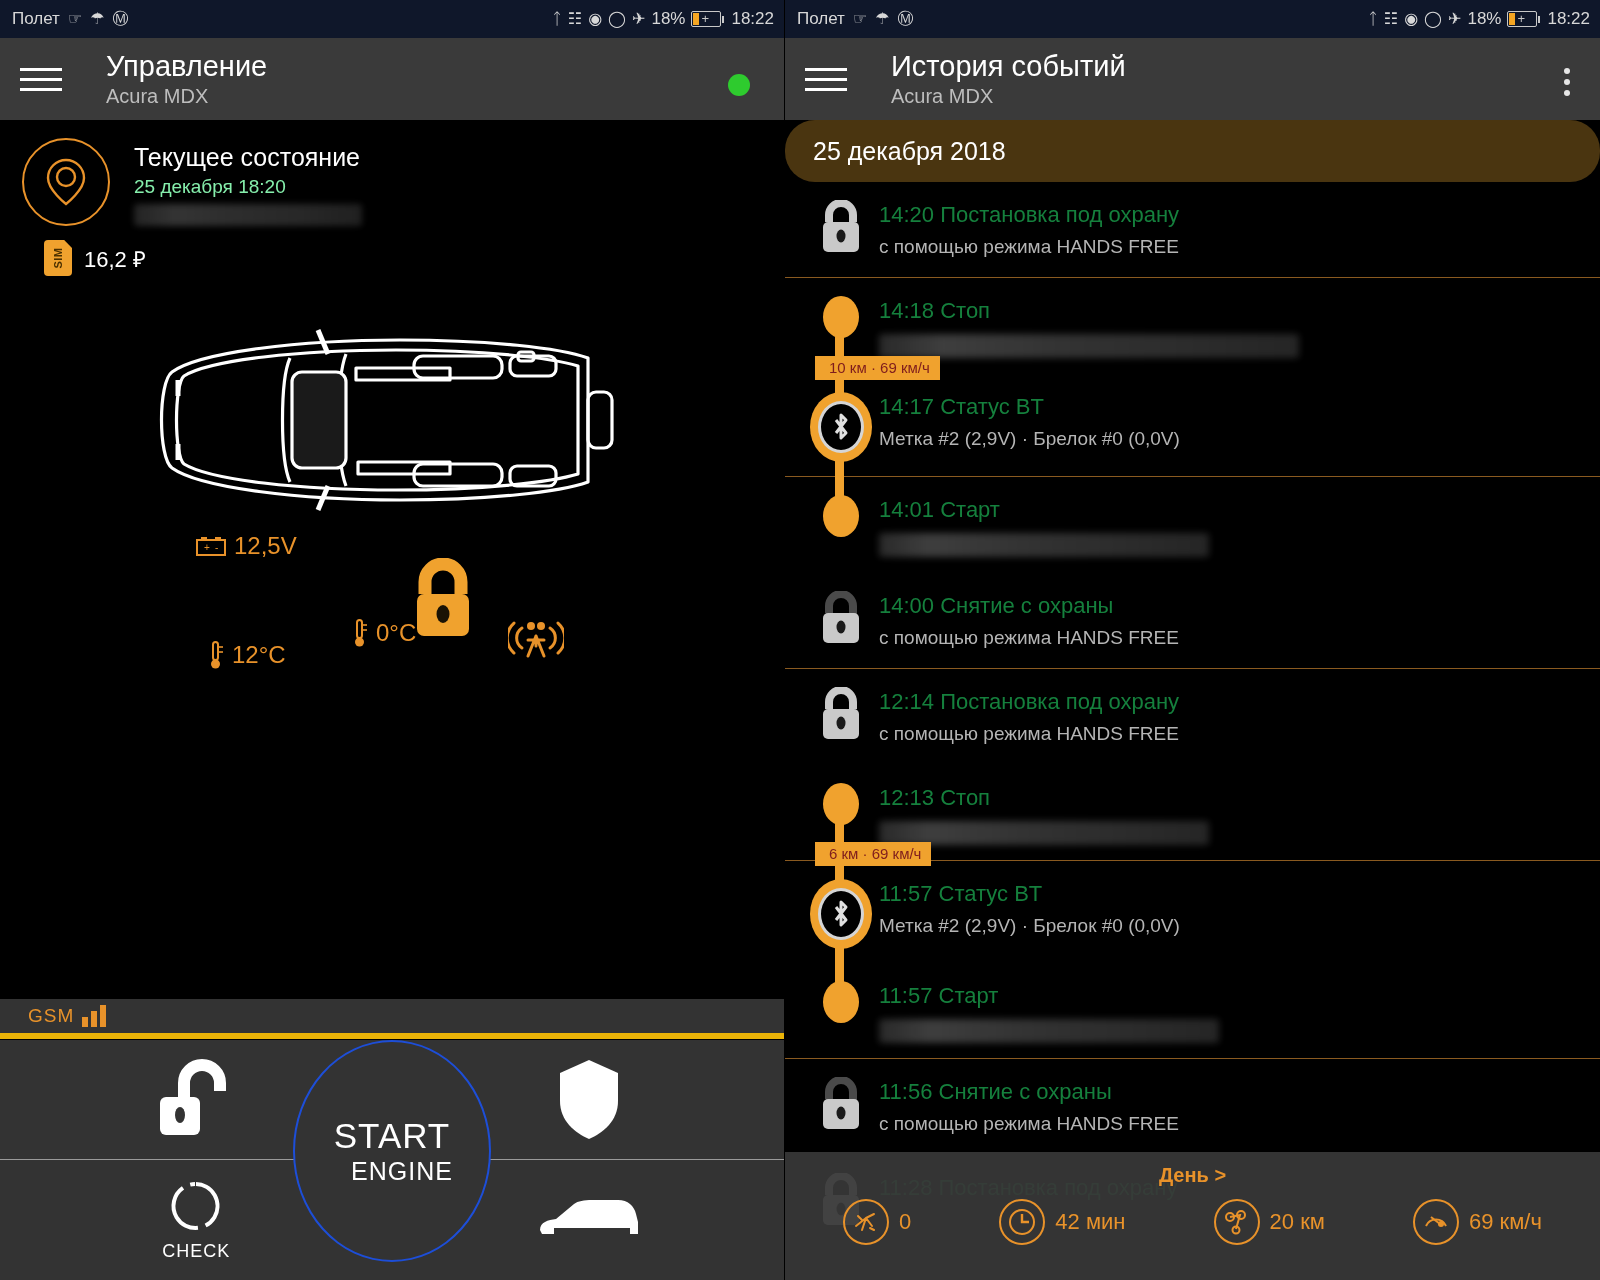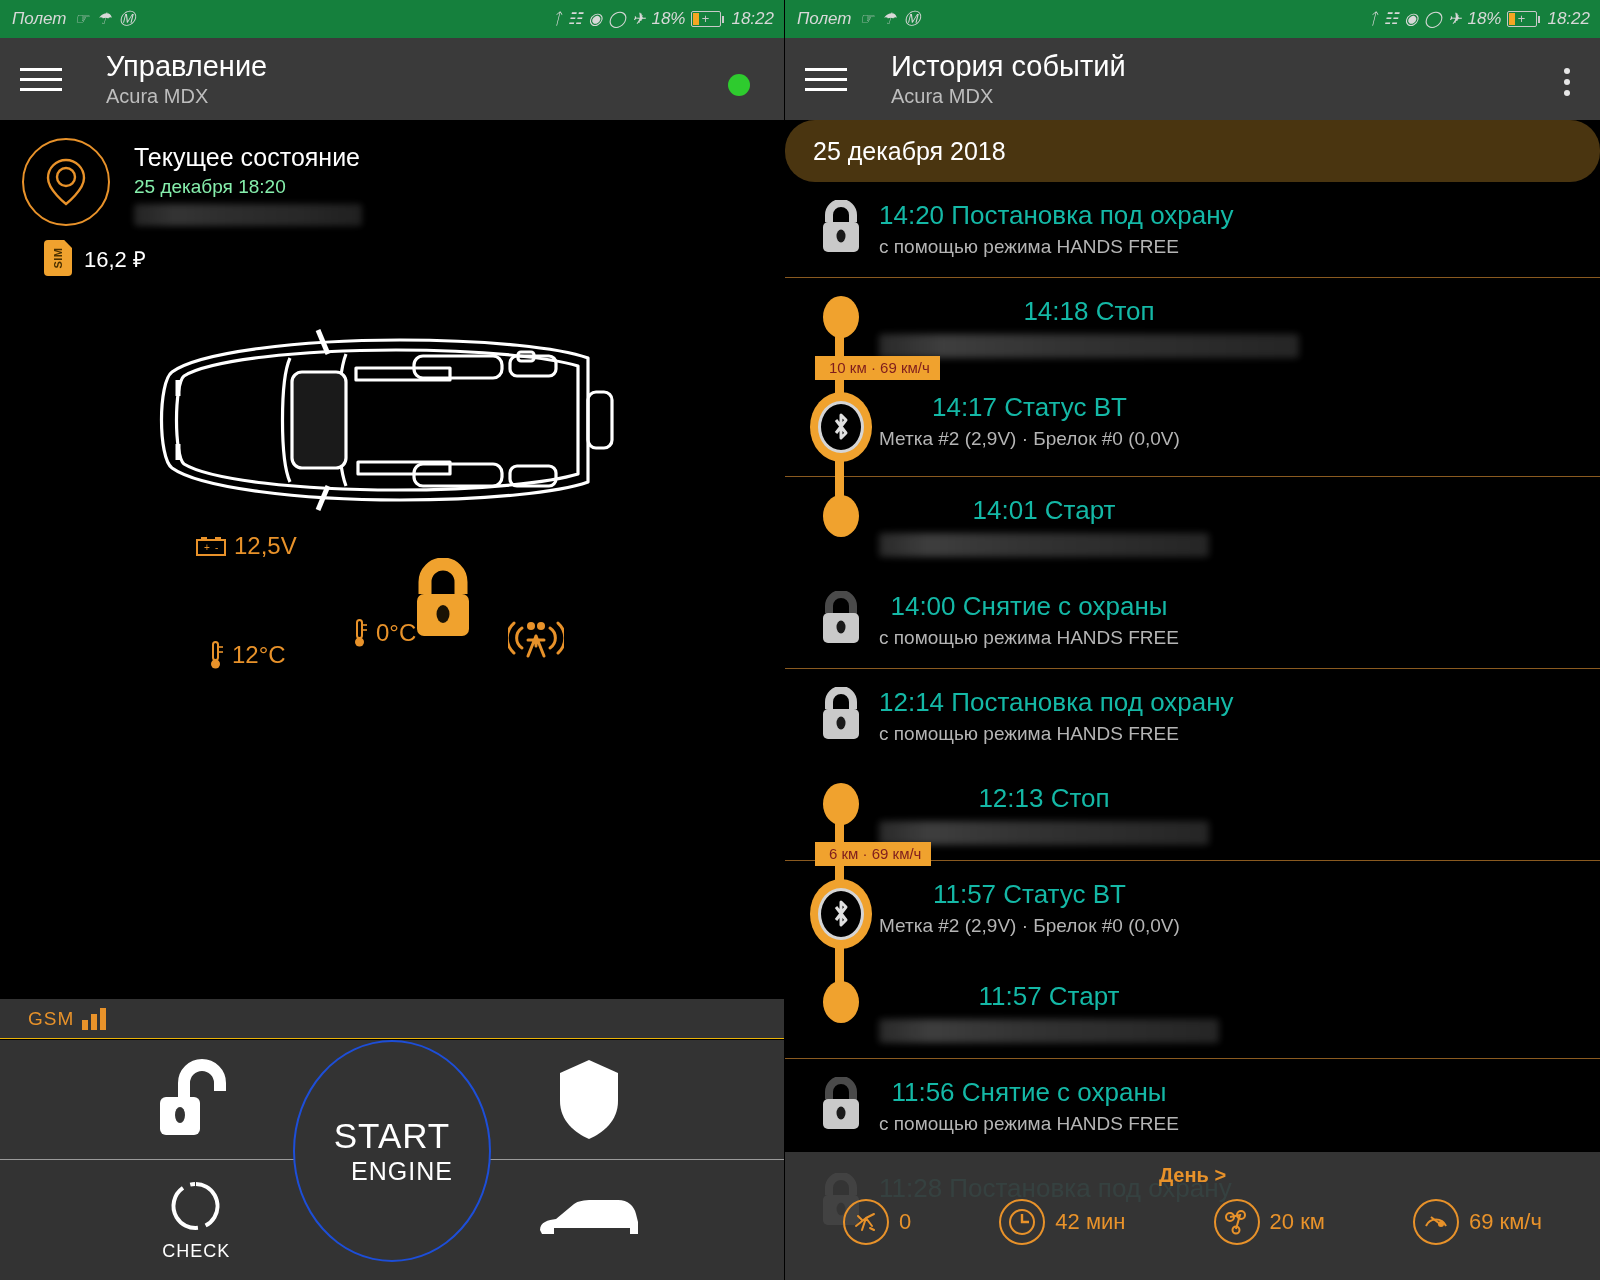--- a/index.html
+++ b/index.html
@@ -8,23 +8,23 @@
     font-family:"Liberation Sans", sans-serif;
     overflow:hidden;
   }
   .screen { position:relative; width:1600px; height:1280px; display:flex; }
   .panel { position:relative; height:1280px; overflow:hidden; background:#000; }
   .panel-left  { width:785px; border-right:1px solid #000; }
   .panel-right { width:815px; }
 
   
   .statusbar {
-    height:38px; background:#15803d; color:#d8d8d8;
+    height:38px; background:#0f172a; color:#d8d8d8;
     display:flex; align-items:center; justify-content:space-between;
-    padding:0 10px 0 12px; font-size:17px;font-style:italic;
+    padding:0 10px 0 12px; font-size:17px;
   }
   .sb-left, .sb-right { display:flex; align-items:center; gap:8px; }
   .sb-right { gap:6px; }
   .sb-ic { font-size:16px; line-height:1; display:inline-block; }
   .sb-pct { font-size:17px; }
   .sb-time { font-size:17px; margin-left:4px; }
   .batt {
     width:30px; height:16px; border:1.5px solid #c9c9c9; border-radius:2px;
     position:relative; display:inline-flex; align-items:center;
   }
@@ -77,21 +77,21 @@
   .lbl-batt  { left:196px; top:532px; }
   .lbl-tleft { left:208px; top:640px; }
   .lbl-tin   { left:352px; top:618px; }
   .lock-big { position:absolute; left:405px; top:558px; }
   .shock-ic { position:absolute; left:508px; top:616px; }
 
   
   .gsm-bar {
     position:absolute; left:0; bottom:241px; width:785px; height:40px;
     background:#333; display:flex; align-items:center; padding-left:28px; gap:8px;
-    border-bottom:1px solid #eab308;
+    border-bottom:6px solid #eab308;
   }
   .gsm-txt { color:#e8922a; font-size:19px; letter-spacing:1px; }
   .gsm-bars { display:flex; align-items:flex-end; gap:3px; height:22px; }
   .gsm-bars i { width:6px; background:#e8922a; display:block; }
   .ctrl-grid {
     position:absolute; left:0; bottom:0; width:785px; height:240px;
     background:#333; display:grid; grid-template-columns:1fr 1fr; grid-template-rows:1fr 1fr;
   }
   .ctrl-cell { display:flex; align-items:center; justify-content:center; position:relative; }
   .ctrl-grid .ctrl-cell:nth-child(1),
@@ -115,21 +115,21 @@
     padding-left:28px; color:#fff; font-size:25px;border-radius:30px;
   }
   .events { position:relative; }
   .ev {
     position:relative; display:flex; align-items:flex-start;
     padding:14px 0 14px 18px; min-height:96px;
   }
   .ev-sep { border-bottom:1px solid #8a5a20; }
   .ev-ic { width:76px; flex:0 0 76px; display:flex; justify-content:center; padding-top:4px; position:relative; z-index:3;}
   .ev-body { padding-top:2px; }
-  .ev-title { color:#14b8a6; font-size:26px; line-height:34px;text-align:center; }
+  .ev-title { color:#15803d; font-size:22px; line-height:34px; }
   .ev-sub { color:#b5b5b5; font-size:19px; line-height:26px; margin-top:2px; }
   .ev-blur { margin-top:6px; height:24px; border-radius:3px;
     background:linear-gradient(90deg,#2e2e2e,#454545 15%,#3a3a3a 40%,#333 65%,#2a2a2a);
     filter:blur(3.5px); opacity:.9; }
   .tl-line {
     position:absolute; left:50px; width:9px; background:#f0a22e; z-index:1;
   }
   .dot-node { width:36px; height:42px; border-radius:50%; background:#f0a22e; }
   .bt-node {
     width:62px; height:70px; border-radius:50%; background:#f0a22e;

